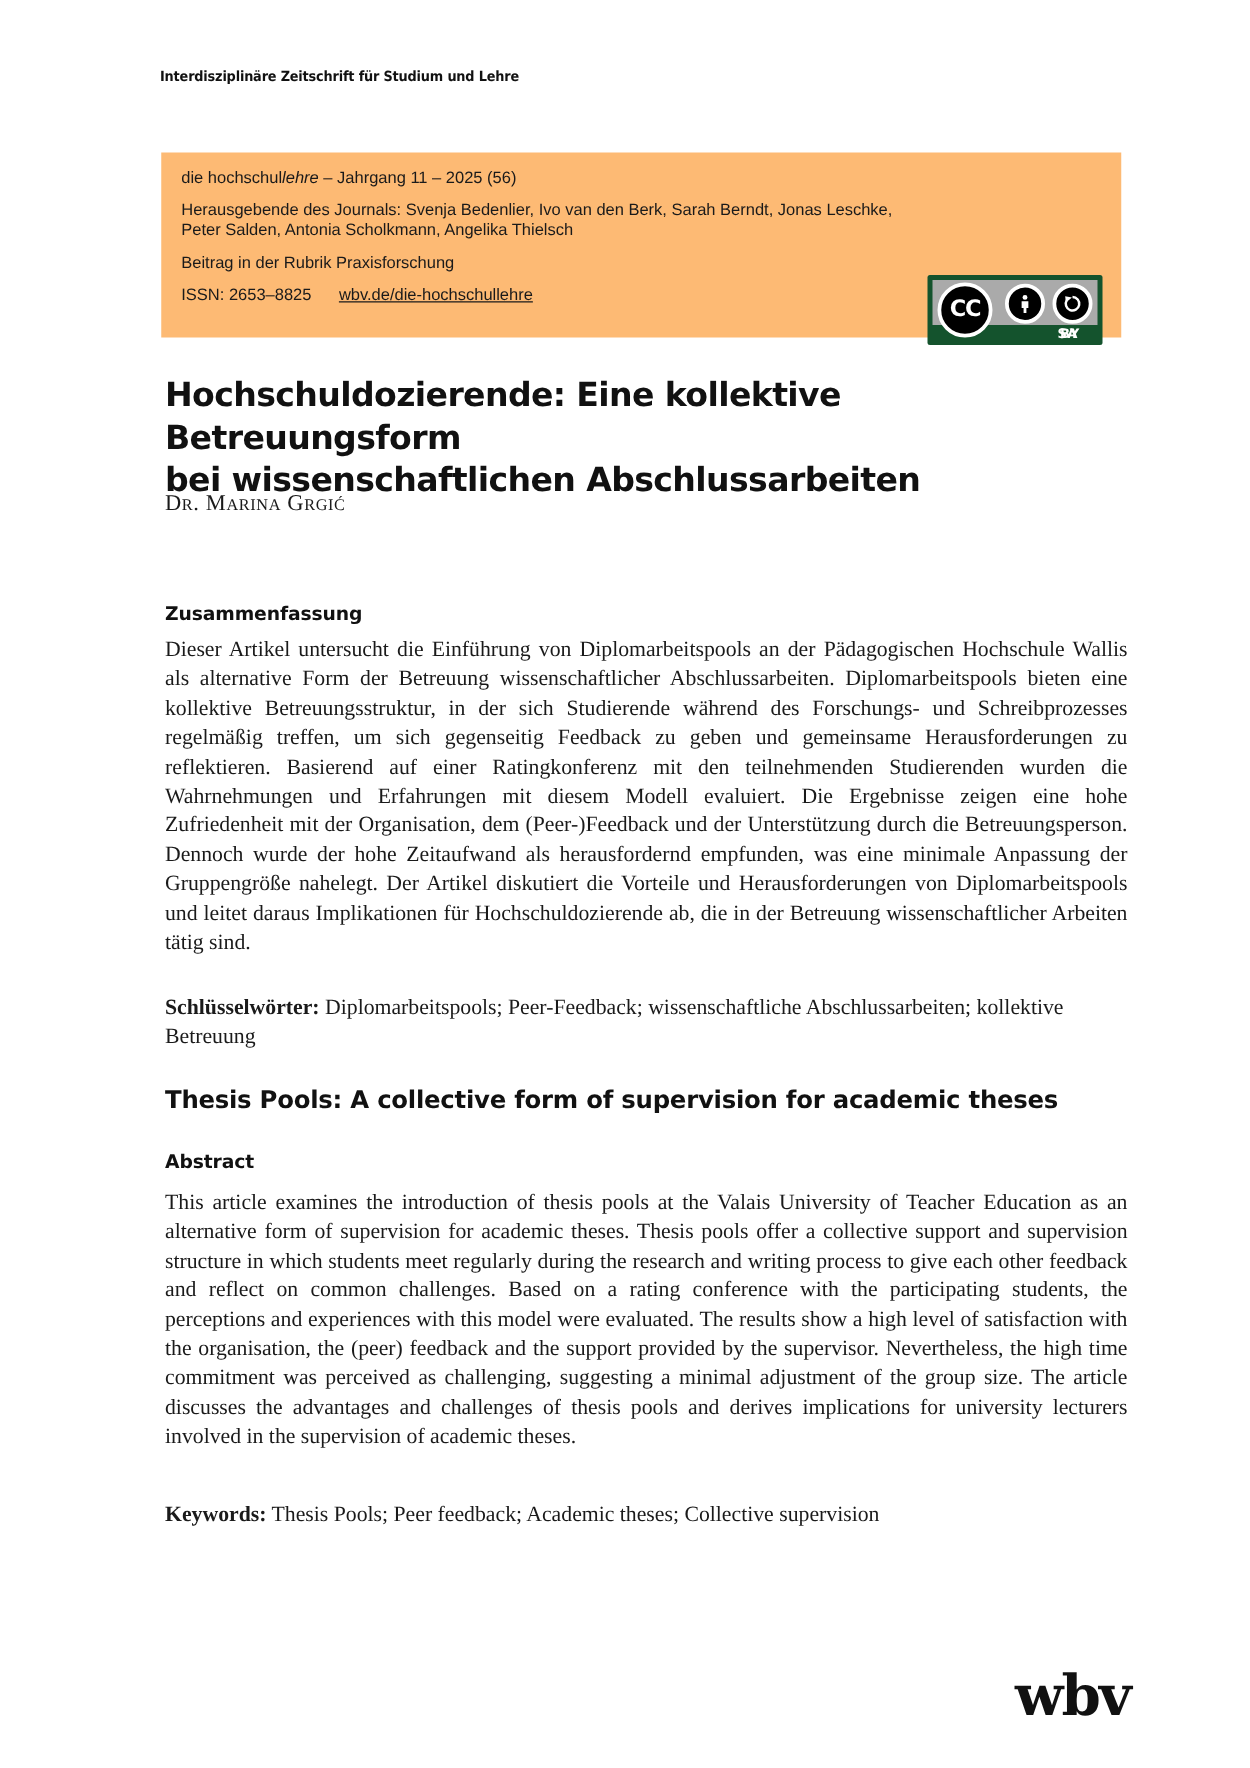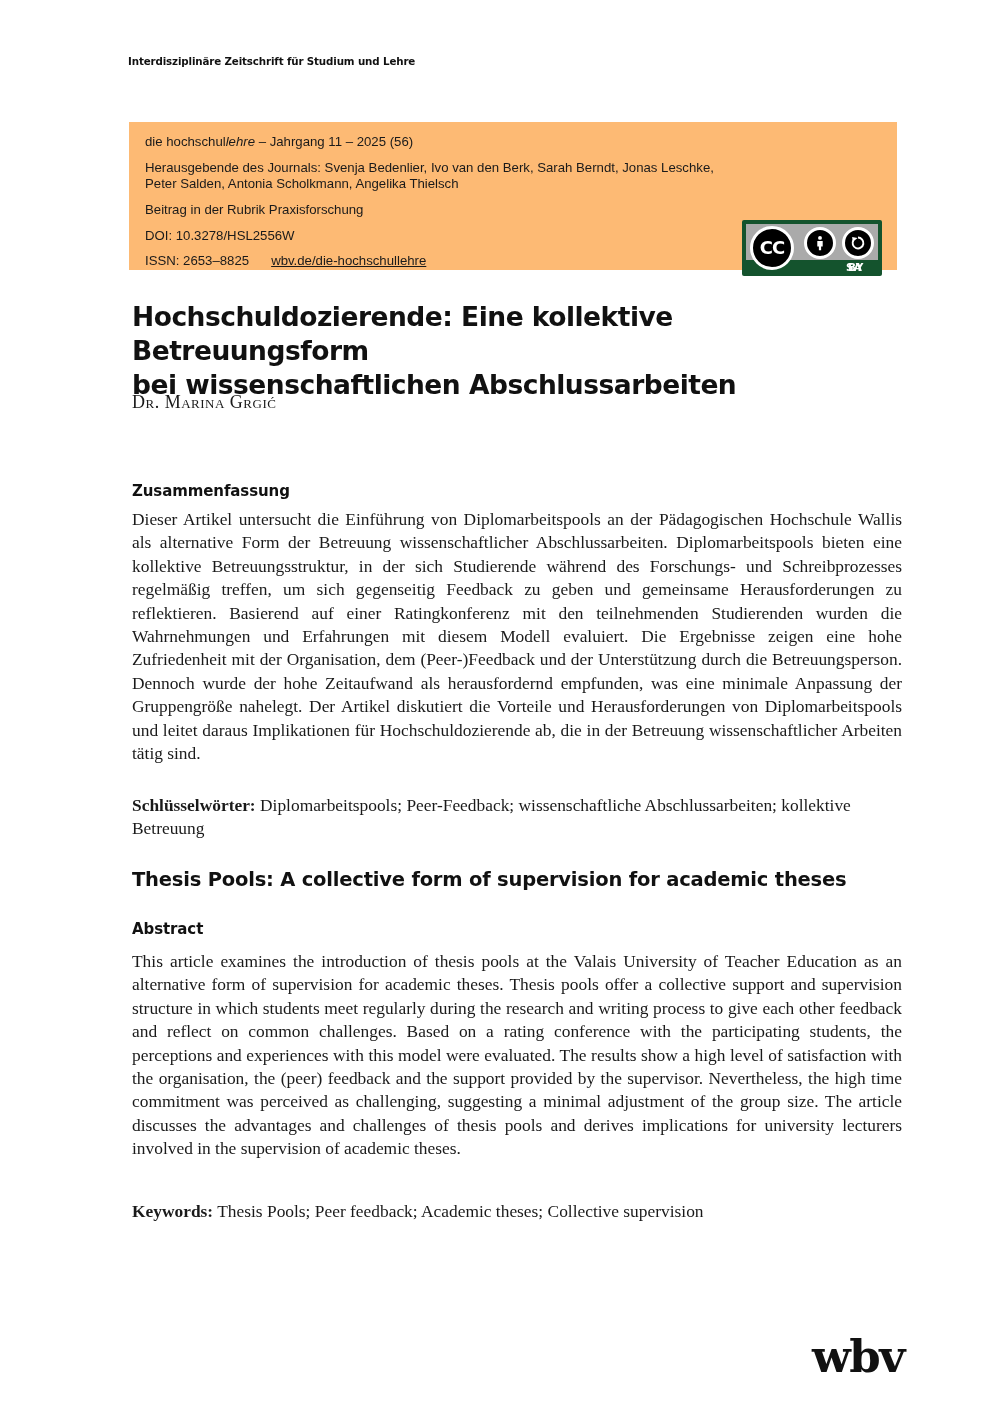--- a/index.html
+++ b/index.html
@@ -234,21 +234,20 @@
 
   <div class="masthead">
     <div class="masthead-tagline">Interdisziplinäre Zeitschrift für Studium und Lehre</div>
   </div>
 
   <div class="metabox">
     <div class="metabox-inner">
       <div class="meta-line"><span>die hochschul</span><span class="ital">lehre</span><span> – Jahrgang 11 – 2025 (56)</span></div>
       <div class="meta-line wrap">Herausgebende des Journals: Svenja Bedenlier, Ivo van den Berk, Sarah Berndt, Jonas Leschke, Peter Salden, Antonia Scholkmann, Angelika Thielsch</div>
       <div class="meta-line">Beitrag in der Rubrik Praxisforschung</div>
-      <div class="meta-line">DOI: 10.3278/HSL2556W</div>
       <div class="meta-line"><span>ISSN: 2653–8825</span><span class="meta-issn-url">wbv.de/die-hochschullehre</span></div>
     </div>
   </div>
 
   <div class="cc-badge">
     <div class="cc-band"></div>
     <div class="cc-circle cc-main">
       <span class="cc-main-text">CC</span>
     </div>
     <div class="cc-circle cc-by">

